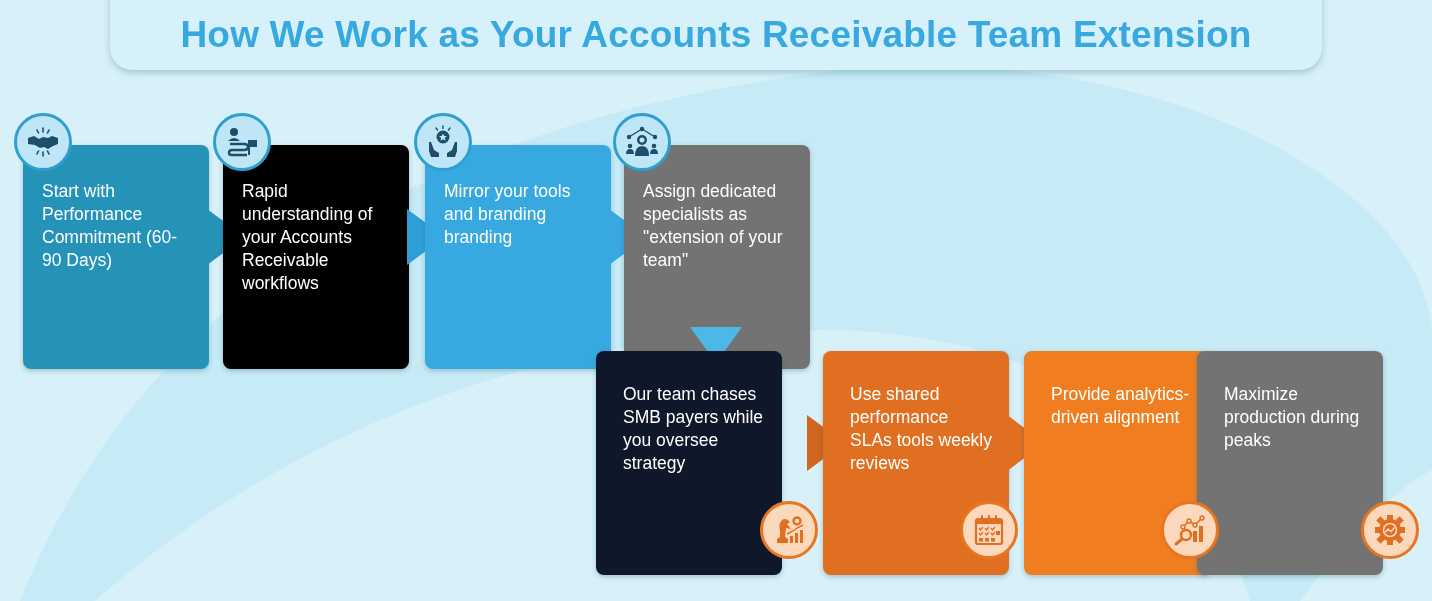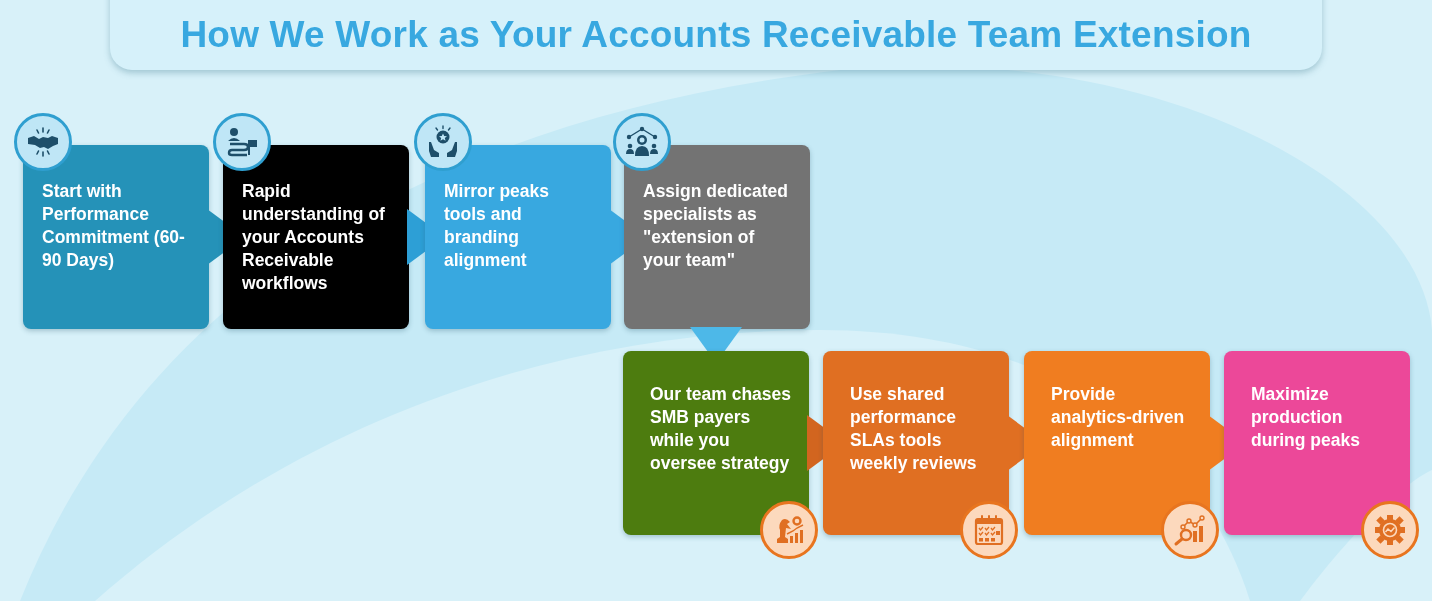--- a/index.html
+++ b/index.html
@@ -21,24 +21,24 @@
       padding-bottom: 14px;
     }
     .title-box h1 {
       color: #38a8e0;
       font-size: 37px;
       font-weight: bold;
       letter-spacing: 0.2px;
     }
     .card {
       position: absolute;
-      width: 186px; height: 184px;
+      width: 186px; height: 224px;
       border-radius: 8px;
       color: #ffffff;
-      font-weight: bold;
+      font-weight: normal;
       font-size: 17.5px;
       line-height: 23px;
       padding: 35px 16px 8px 19px;
       box-shadow: 0 2px 5px rgba(40,90,110,0.3);
     }
     .card.bottom { padding-top: 32px; padding-left: 27px; }
     .arrow {
       position: absolute;
       width: 0; height: 0;
       border-top: 28px solid transparent;
@@ -85,21 +85,21 @@
   <span>Start with Performance Commitment (60-90 Days)</span>
 </div>
 <div class="arrow" style="left:207px;top:209px;border-left-color:#2592b8;"></div>
 
 <div class="card" style="left:223px;top:145px;background:#000000;">
   <span>Rapid understanding of your Accounts Receivable workflows</span>
 </div>
 <div class="arrow" style="left:407px;top:209px;border-left-color:#2d9fd6;"></div>
 
 <div class="card" style="left:425px;top:145px;background:#38a8e0;">
-  <span>Mirror peaks tools and branding alignment</span>
+  <span>Mirror your tools and branding branding</span>
 </div>
 <div class="arrow" style="left:609px;top:209px;border-left-color:#38a8e0;"></div>
 
 <div class="card" style="left:624px;top:145px;background:#737373;">
   <span>Assign dedicated specialists as "extension of your team"</span>
 </div>
 <div class="arrow-down" style="left:690px;top:327px;"></div>
 
 <div class="icon-circle blue" style="left:14px;top:113px;">
   <svg viewBox="0 0 34 34">
@@ -145,36 +145,36 @@
     <circle cx="17" cy="15" r="5" fill="#1e4f6a"></circle>
     <circle cx="17" cy="15" r="2.5" fill="#bfe6f6"></circle>
     <path d="M10 31 Q10 21 17 21 Q24 21 24 31 Z" fill="#1e4f6a"></path>
     <circle cx="5" cy="21" r="2.3" fill="#1e4f6a"></circle>
       <path d="M1 29 Q1 24 5 24 Q9 24 9 29 Z" fill="#1e4f6a"></path>
     <circle cx="29" cy="21" r="2.3" fill="#1e4f6a"></circle>
       <path d="M25 29 Q25 24 29 24 Q33 24 33 29 Z" fill="#1e4f6a"></path>
   </svg>
 </div>
 
-<div class="card bottom" style="left:623px;top:351px;background:#4d7c0f;">
+<div class="card bottom" style="left:596px;top:351px;background:#0f172a;">
   <span>Our team chases SMB payers while you oversee strategy</span>
 </div>
 <div class="arrow" style="left:807px;top:415px;border-left-color:#d2651f;"></div>
 
 <div class="card bottom" style="left:823px;top:351px;background:#e06f22;">
   <span>Use shared performance SLAs tools weekly reviews</span>
 </div>
 <div class="arrow" style="left:1007px;top:415px;border-left-color:#e06f22;"></div>
 
 <div class="card bottom" style="left:1024px;top:351px;background:#f07d20;">
   <span>Provide analytics-driven alignment</span>
 </div>
 <div class="arrow" style="left:1208px;top:415px;border-left-color:#f07d20;"></div>
 
-<div class="card bottom" style="left:1224px;top:351px;background:#ec4899;">
+<div class="card bottom" style="left:1197px;top:351px;background:#737373;">
   <span>Maximize production during peaks</span>
 </div>
 
 <div class="icon-circle orange" style="left:760px;top:501px;">
   <svg viewBox="0 0 34 34">
     <path d="M5 30 L5 26 L8 24 L8 17 Q6 12 10 7 Q14 4 18 9 L15 11 L19 16 L14 15 L13 24 L16 26 L16 30 Z" fill="#e06f22"></path>
     <circle cx="25" cy="8" r="3.5" fill="none" stroke="#e06f22" stroke-width="2.4"></circle>
     <rect x="18" y="23" width="3" height="7" fill="#e06f22"></rect>
     <rect x="23" y="20" width="3" height="10" fill="#e06f22"></rect>
     <rect x="28" y="17" width="3" height="13" fill="#e06f22"></rect>

